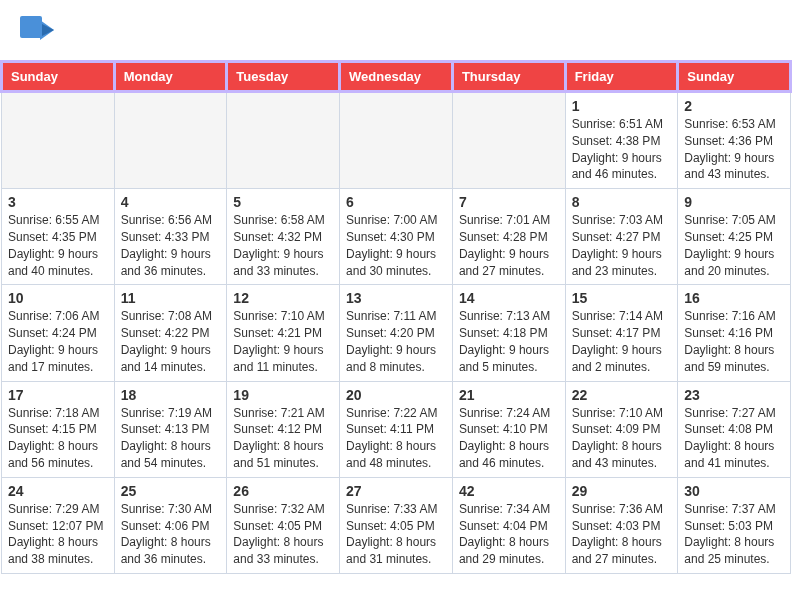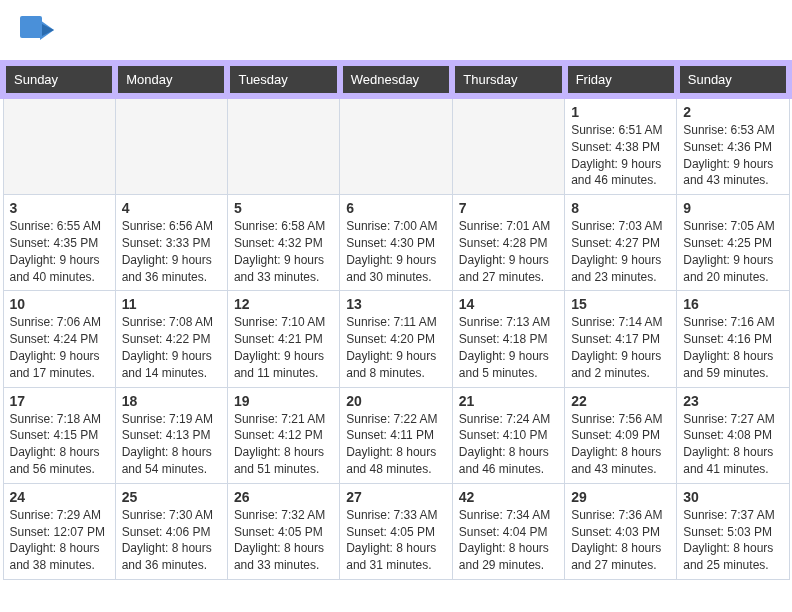--- a/index.html
+++ b/index.html
@@ -5,21 +5,21 @@
     * { box-sizing: border-box; margin: 0; padding: 0; }
     body { font-family: Arial, sans-serif; background: #fff; width: 792px; min-height: 612px; }
     
     .header { display: flex; align-items: flex-start; justify-content: space-between; padding: 16px 20px 8px 20px; }
     
     .title-block { text-align: right; }
     .month-title { font-size: 36px; font-weight: normal; color: #333; }
     .location { font-size: 16px; color: #555; margin-top: 2px; }
     
     .calendar { width: 100%; border-collapse: collapse; margin: 0 0 0 0; }
-    .calendar th { background: #404040; color: #fff; text-align: left; padding: 6px 8px; font-size: 13px; font-weight: normal; border: 6px solid #c4b5fd; }
+    .calendar th { background: #ef4444; color: #fff; text-align: left; padding: 6px 8px; font-size: 13px; font-weight: bold; border: 3px solid #c4b5fd; }
     .calendar td { vertical-align: top; padding: 5px 6px; border: 1px solid #d0d8e4; font-size: 11px; color: #333; width: 113px; min-height: 80px; background: #fff; }
     .calendar td.empty { background: #f5f5f5; }
     
     .day-num { font-size: 14px; font-weight: bold; display: block; margin-bottom: 2px; }
     .day-info { font-size: 12px; line-height: 1.4; color: #333; }
     
     .logo-container { display: flex; flex-direction: column; }
     .logo-row { display: flex; align-items: center; }
     .logo-icon { margin-right: 2px; }
   </style>
@@ -80,21 +80,21 @@
       <tr>
         <td>
           <span class="day-num">3</span>
           <div class="day-info">Sunrise: 6:55 AM
 Sunset: 4:35 PM
 Daylight: 9 hours and 40 minutes.</div>
         </td>
         <td>
           <span class="day-num">4</span>
           <div class="day-info">Sunrise: 6:56 AM
-Sunset: 3:33 PM
+Sunset: 4:33 PM
 Daylight: 9 hours and 36 minutes.</div>
         </td>
         <td>
           <span class="day-num">5</span>
           <div class="day-info">Sunrise: 6:58 AM
 Sunset: 4:32 PM
 Daylight: 9 hours and 33 minutes.</div>
         </td>
         <td>
           <span class="day-num">6</span>
@@ -191,21 +191,21 @@
 Daylight: 8 hours and 48 minutes.</div>
         </td>
         <td>
           <span class="day-num">21</span>
           <div class="day-info">Sunrise: 7:24 AM
 Sunset: 4:10 PM
 Daylight: 8 hours and 46 minutes.</div>
         </td>
         <td>
           <span class="day-num">22</span>
-          <div class="day-info">Sunrise: 7:56 AM
+          <div class="day-info">Sunrise: 7:10 AM
 Sunset: 4:09 PM
 Daylight: 8 hours and 43 minutes.</div>
         </td>
         <td>
           <span class="day-num">23</span>
           <div class="day-info">Sunrise: 7:27 AM
 Sunset: 4:08 PM
 Daylight: 8 hours and 41 minutes.</div>
         </td>
       </tr>

